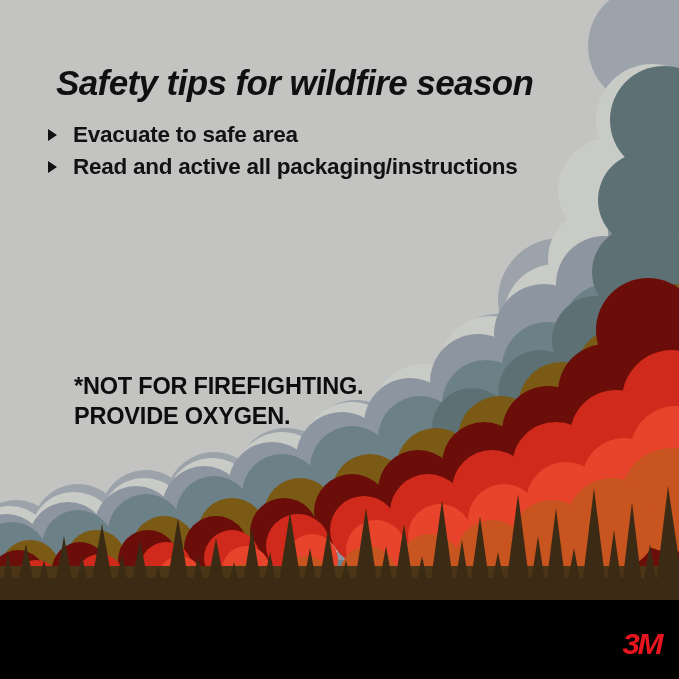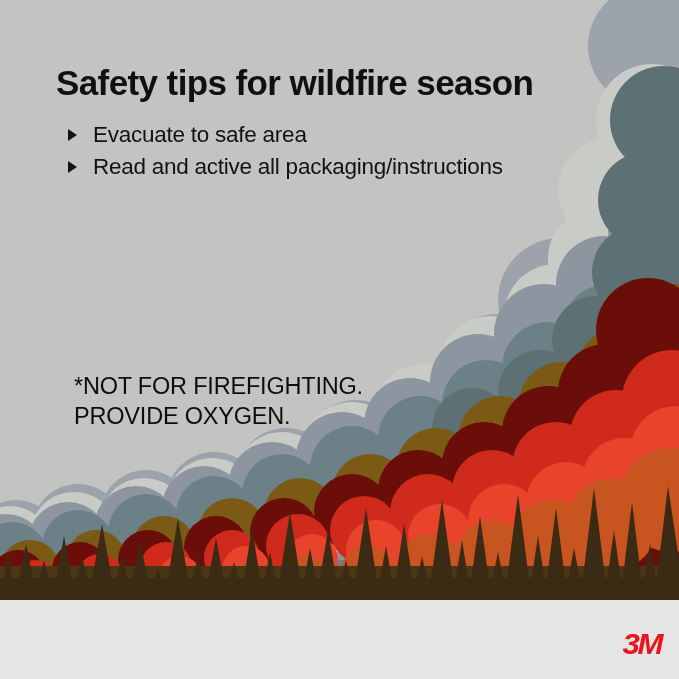--- a/index.html
+++ b/index.html
@@ -35,29 +35,31 @@
   .title {
     position: absolute;
     left: 56px;
     top: 64px;
     font-size: 35px;
     font-weight: bold;
     letter-spacing: -0.6px;
     color: #101010;
     line-height: 1.06;
     white-space: nowrap;
+    font-style: italic;
   }
   ul.tips {
     position: absolute;
-    left: 64px;
+    left: 44px;
     top: 119px;
     margin: 0;
     padding: 0;
     list-style: none;
     width: 560px;
+    font-weight: bold;
   }
   ul.tips > li {
     position: relative;
     padding-left: 29px;
     font-size: 22.5px;
     color: #121212;
     line-height: 1.39;
     letter-spacing: -0.25px;
     margin: 0 0 1px 0;
   }
@@ -68,34 +70,34 @@
     width: 0; height: 0;
     border-left: 9px solid #121212;
     border-top: 6px solid transparent;
     border-bottom: 6px solid transparent;
   }
   .warn {
     position: absolute;
     left: 74px;
     top: 371px;
     font-size: 23.5px;
-    font-weight: normal;
+    font-weight: bold;
     color: #0d0d0d;
     line-height: 1.28;
     letter-spacing: -0.2px;
   }
   .warn div { white-space: nowrap; }
   
   #footer {
     position: absolute;
     left: 0;
     top: 600px;
     width: 679px;
     height: 79px;
-    background: #e5e5e5;
+    background: #000000;
     z-index: 6;
   }
   #logo {
     position: absolute;
     right: 18px;
     top: 29px;
     font-size: 30px;
     font-weight: bold;
     font-style: italic;
     letter-spacing: -2.2px;

